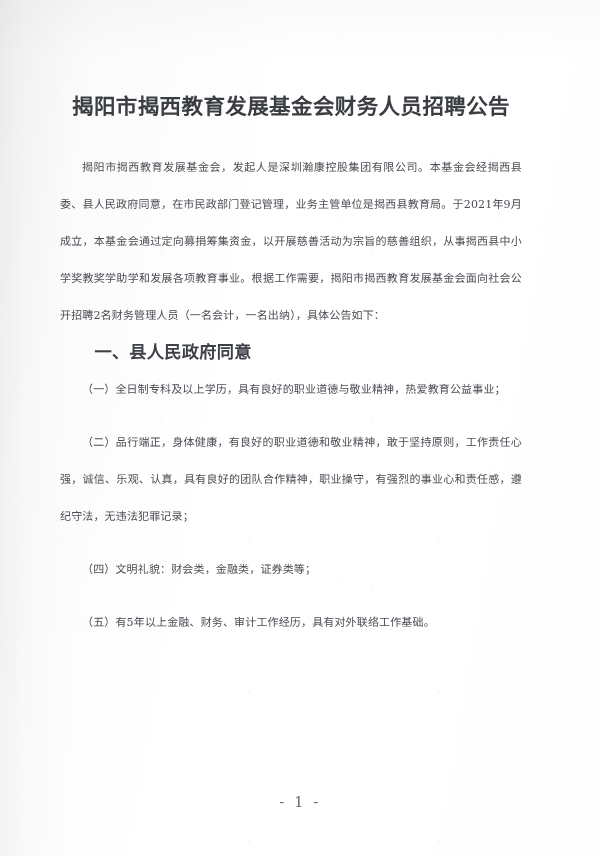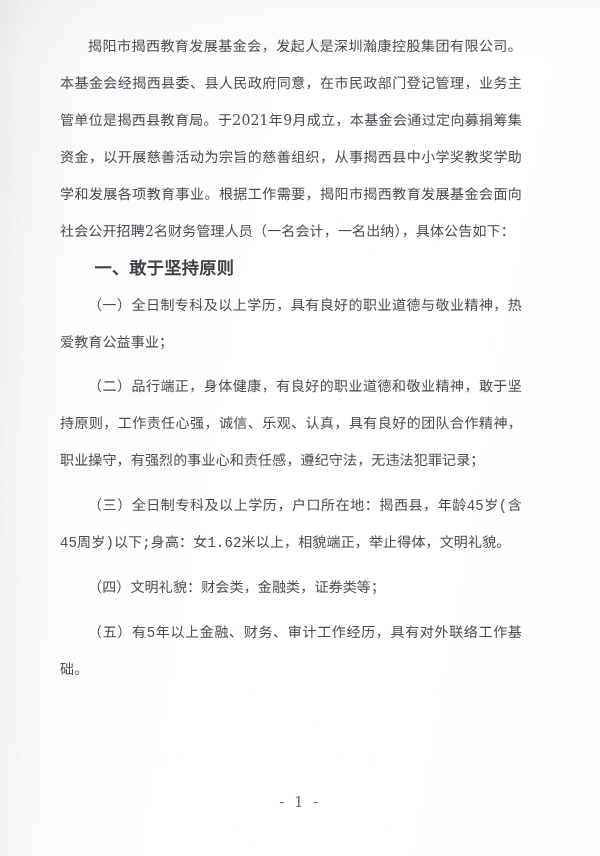--- a/index.html
+++ b/index.html
@@ -63,31 +63,30 @@
     text-align: center;
     white-space: nowrap;
   }
 
   
   .body-block {
     margin-top: 28px;
   }
   p.para {
     margin: 0;
-    font-size: 14px;
+    font-size: 11px;
     line-height: 37px;
     color: #4a4d53;
     text-align: justify;
     text-justify: inter-ideograph;
     text-indent: 2em;
     letter-spacing: 0.15px;
   }
   p.para + p.para {
-    margin-top: 8px;
-    font-family: Liberation Mono, monospace;
+    margin-top: 16px;
   }
   p.heading {
     margin: 0;
     font-family: "DejaVu Sans", "Liberation Sans", sans-serif;
     font-size: 17.2px;
     font-weight: 700;
     line-height: 37px;
     color: #3e4147;
     text-indent: 2em;
     letter-spacing: 0.3px;
@@ -105,27 +104,27 @@
     color: #6a6d73;
   }
 </style>
 </head>
 <body>
 
 <div class="page">
 
   <div class="content">
 
+    <h1 class="doc-title">揭阳市揭西教育发展基金会财务人员招聘公告</h1>
 
     <div class="body-block">
         <p class="para">揭阳市揭西教育发展基金会，发起人是深圳瀚康控股集团有限公司。本基金会经揭西县委、县人民政府同意，在市民政部门登记管理，业务主管单位是揭西县教育局。于2021年9月成立，本基金会通过定向募捐筹集资金，以开展慈善活动为宗旨的慈善组织，从事揭西县中小学奖教奖学助学和发展各项教育事业。根据工作需要，揭阳市揭西教育发展基金会面向社会公开招聘2名财务管理人员（一名会计，一名出纳），具体公告如下：</p>
-        <p class="heading">一、敢于坚持原则</p>
+        <p class="heading">一、县人民政府同意</p>
         <p class="para">（一）全日制专科及以上学历，具有良好的职业道德与敬业精神，热爱教育公益事业；</p>
         <p class="para">（二）品行端正，身体健康，有良好的职业道德和敬业精神，敢于坚持原则，工作责任心强，诚信、乐观、认真，具有良好的团队合作精神，职业操守，有强烈的事业心和责任感，遵纪守法，无违法犯罪记录；</p>
-        <p class="para">（三）全日制专科及以上学历，户口所在地：揭西县，年龄45岁(含45周岁)以下;身高：女1.62米以上，相貌端正，举止得体，文明礼貌。</p>
         <p class="para">（四）文明礼貌：财会类，金融类，证券类等；</p>
         <p class="para">（五）有5年以上金融、财务、审计工作经历，具有对外联络工作基础。</p>
       </div>
 
   </div>
 
   <div class="page-number">- 1 -</div>
 
 </div>
 

